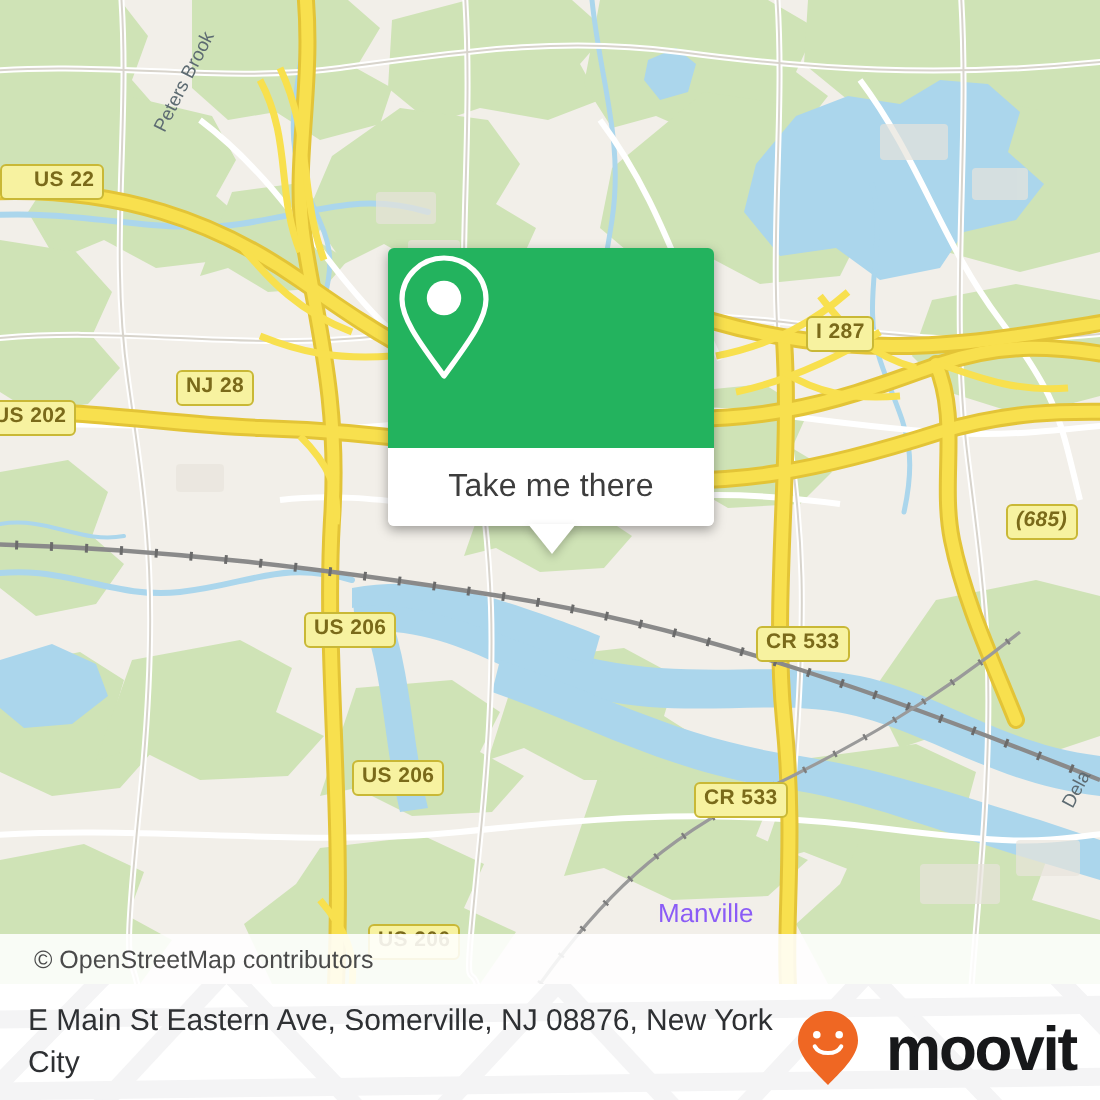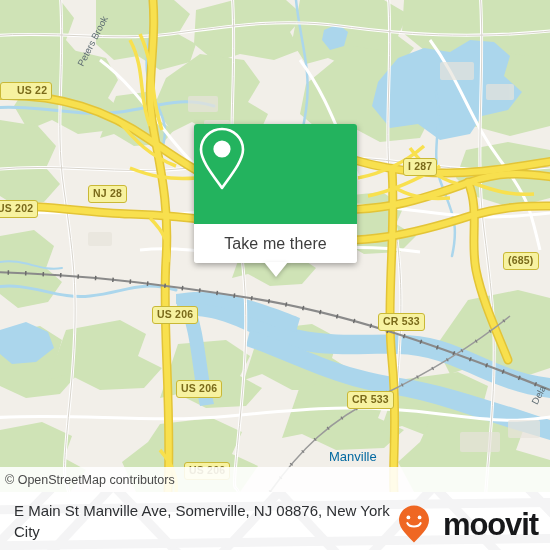--- a/index.html
+++ b/index.html
@@ -28,21 +28,21 @@
     font-size:10.5px;
     font-weight:bold;
     line-height:13px;
     padding:1px 4px 2px 4px;
     white-space:nowrap;
     letter-spacing:.2px;
     box-sizing:border-box;
   }
   .placelabel{
     position:absolute;
-    color:#0369a1;
+    color:#8b5cf6;
     font-size:13px;
     white-space:nowrap;
     text-shadow:1px 0 1px #f2efe9,-1px 0 1px #f2efe9,0 1px 1px #f2efe9,0 -1px 1px #f2efe9;
   }
   .waterlabel{
     position:absolute;
     color:#5d6b72;
     font-size:9.5px;
     white-space:nowrap;
     font-style:normal;
@@ -82,21 +82,21 @@
   }
   .pin-icon{display:block;}
 
   
   .attrib{
     position:absolute;left:0;top:467px;width:550px;height:25px;
     background:rgba(255,255,255,.88);
     display:flex;align-items:center;
   }
   .attrib span{
-    color:#4a4a4a;font-size:12.5px;padding-left:5px;
+    color:#4a4a4a;font-size:12.5px;padding-left:17px;
   }
 
   
   .footer{
     position:absolute;left:0;top:492px;width:550px;height:58px;
     background:#ffffff;
     overflow:hidden;
   }
   .footer-wm{position:absolute;left:0;top:0;opacity:1;}
   .footer-text{
@@ -256,21 +256,21 @@
           <rect x="460" y="432" width="40" height="20" rx="2"></rect>
           <rect x="508" y="420" width="32" height="18" rx="2"></rect>
         </g>
       </g>
     </svg>
 
     <div class="shield" style="left:0px;top:82px;padding-left:16px;">US 22</div>
     <div class="shield" style="left:88px;top:185px;text-align:center;">NJ 28</div>
     <div class="shield" style="left:-8px;top:200px;">US 202</div>
     <div class="shield" style="left:403px;top:158px;text-align:center;">I 287</div>
-    <div class="shield" style="left:503px;top:252px;">(685)</div>
+    <div class="shield" style="left:503px;top:252px;font-style:italic;">(685)</div>
     <div class="shield" style="left:152px;top:306px;">US 206</div>
     <div class="shield" style="left:378px;top:313px;">CR 533</div>
     <div class="shield" style="left:176px;top:380px;">US 206</div>
     <div class="shield" style="left:347px;top:391px;">CR 533</div>
     <div class="shield" style="left:184px;top:462px;">US 206</div>
 
     <div class="placelabel" style="left:329px;top:449px;">Manville</div>
 
     <div class="waterlabel" style="left:80px;top:60px;transform:rotate(-63deg);transform-origin:left center;">Peters Brook</div>
     <div class="waterlabel" style="left:534px;top:398px;transform:rotate(-62deg);transform-origin:left center;">Dela</div>
@@ -302,21 +302,21 @@
         <path d="M210 74 L 290 -12"></path>
         <path d="M270 -10 L 350 76"></path>
         <path d="M360 74 L 440 -12"></path>
         <path d="M430 -10 L 512 76"></path>
         <path d="M520 -12 L 580 50"></path>
         <path d="M-20 18 L 580 10"></path>
         <path d="M-20 54 L 580 46"></path>
       </g>
     </svg>
 
-    <div class="footer-text">E Main St Manville Ave, Somerville, NJ 08876, New York City</div>
+    <div class="footer-text">E Main St Eastern Ave, Somerville, NJ 08876, New York City</div>
 
     <div class="brand">
       <svg width="34" height="40" viewBox="0 0 34 40">
         <path d="M17 1.5 C 25.3 1.5, 32 8.1, 32 16.2 C 32 24.6, 22.5 32.5, 17 38.5 C 11.5 32.5, 2 24.6, 2 16.2 C 2 8.1, 8.7 1.5, 17 1.5 Z" fill="#ef6723"></path>
         <circle cx="11.4" cy="13.4" r="1.9" fill="#ffffff"></circle>
         <circle cx="22.6" cy="13.4" r="1.9" fill="#ffffff"></circle>
         <path d="M10.4 19.2 C 12.8 23.6, 21.2 23.6, 23.6 19.2" fill="none" stroke="#ffffff" stroke-width="2.1" stroke-linecap="round"></path>
       </svg>
       <span class="brand-word">moovit</span>
     </div>

